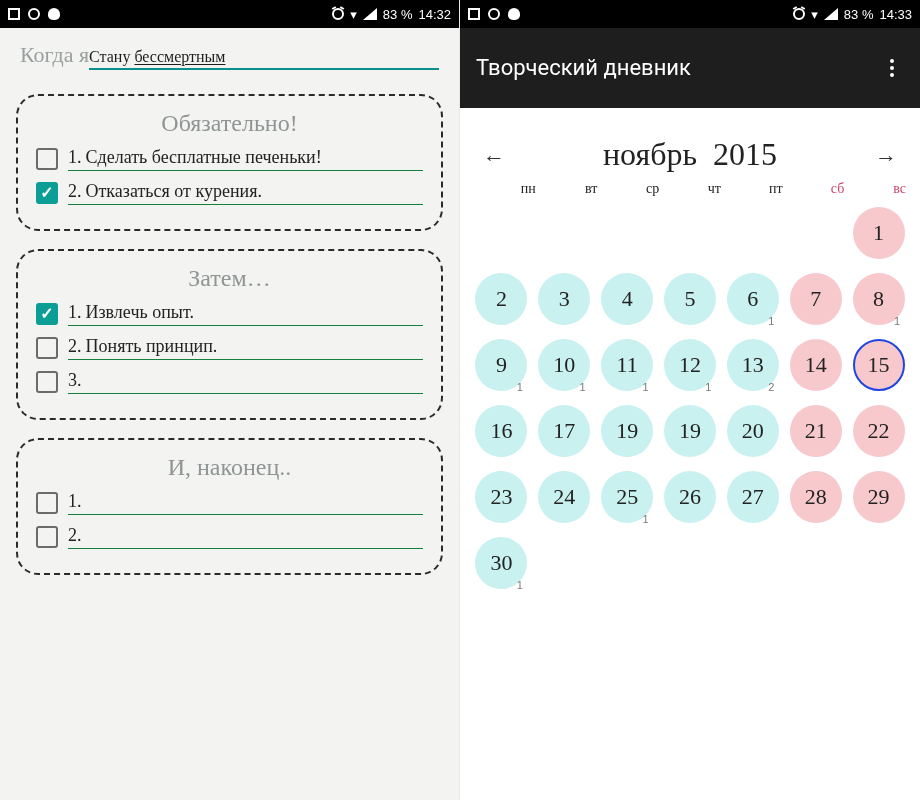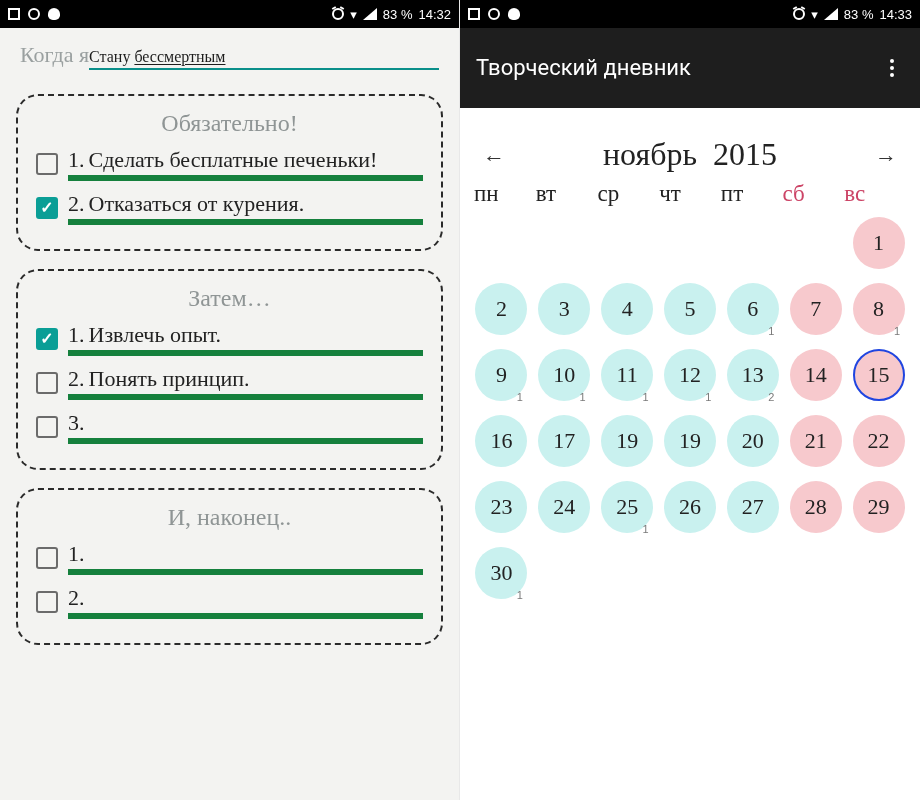--- a/index.html
+++ b/index.html
@@ -65,22 +65,22 @@
     margin: 10px 0;
   }
   .chk {
     width:22px; height:22px; border:2px solid #6b6b6b; border-radius:3px;
     flex:none; display:flex; align-items:center; justify-content:center;
     background:#f3f3f1;
   }
   .chk.checked { background:#0a9e96; border-color:#0a9e96; }
   .chk.checked::after { content:"✓"; color:#fff; font: 700 16px/1 Arial; }
   .item .line {
-    flex:1; border-bottom:6px solid #15803d; padding:0 0 2px 0;
-    font-size:22px; font-family:"Segoe Script","Comic Sans MS",cursive;
+    flex:1; border-bottom:1px solid #15803d; padding:0 0 2px 0;
+    font-size:18px; font-family:"Segoe Script","Comic Sans MS",cursive;
     color:#222; min-height:22px;
   }
   .item .num { margin-right:4px; }
 
   
   .journal-body::before {
     content:""; position:absolute; top:34px; left:6px; right:466px; bottom:6px;
     pointer-events:none;
   }
 
@@ -91,21 +91,21 @@
     font: 400 22px/1 Roboto, Arial, sans-serif;
   }
   .appbar .title { flex:1; }
   .appbar .dots { width:24px; text-align:center; font-size:20px; letter-spacing:0; line-height:6px;}
   .appbar .dots span{display:block;width:4px;height:4px;background:#fff;border-radius:50%;margin:3px auto;}
 
   .cal { flex:1; padding: 18px 14px; font-family:"Segoe Script","Comic Sans MS",cursive; color:#222;}
   .cal-head { display:flex; align-items:center; margin: 10px 0 8px 0; }
   .arrow { width:40px; font-size:22px; text-align:center; color:#333; }
   .monyear { flex:1; text-align:center; font-size:32px; }
-  .dow { display:grid; grid-template-columns: repeat(7,1fr); text-align:left; font-size:23px; margin:6px 0 10px 0;}
+  .dow { display:grid; grid-template-columns: repeat(7,1fr); text-align:right; font-size:14px; margin:6px 0 10px 0;}
   .dow span:nth-child(6),.dow span:nth-child(7){ color:#c46; }
   .grid { display:grid; grid-template-columns: repeat(7,1fr); gap:10px 8px; }
   .cell { height:56px; position:relative; }
   .bubble {
     width:52px; height:52px; border-radius:50%;
     display:flex; align-items:center; justify-content:center;
     font-size:22px; margin:0 auto;
   }
   .wkd { background:#c9f1ef; }
   .wke { background:#f7c9cd; }

